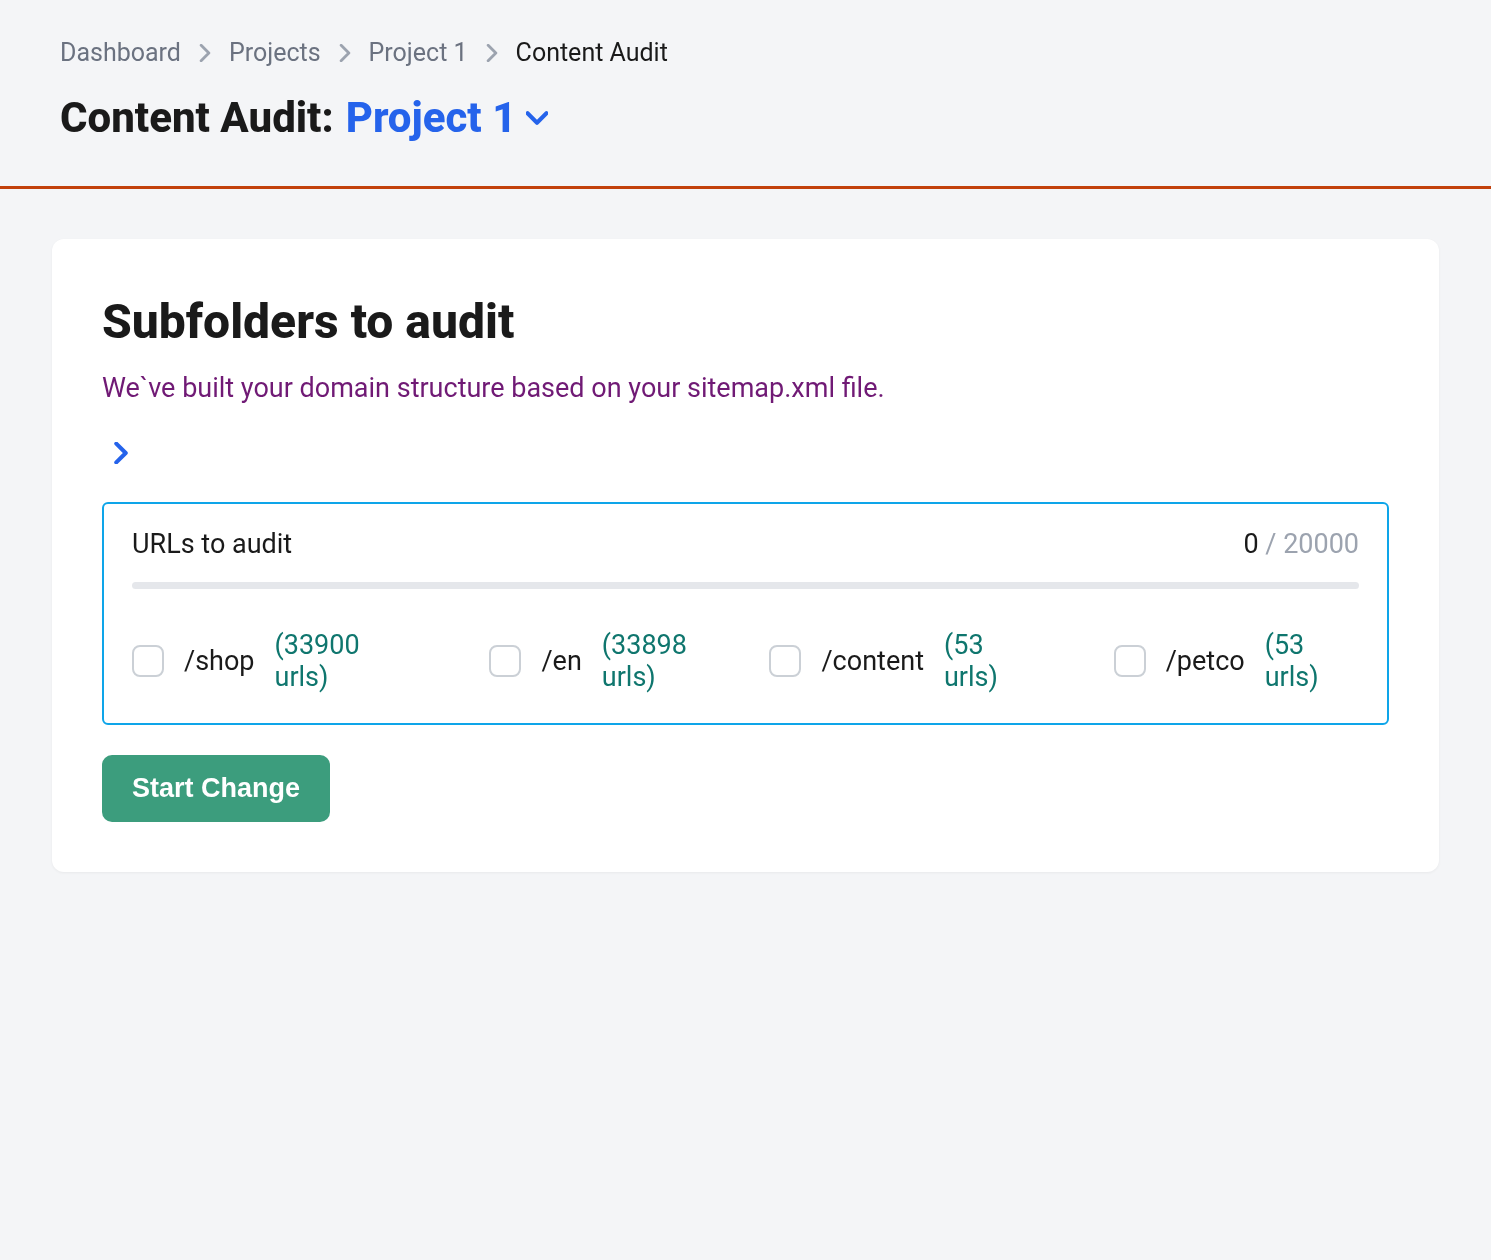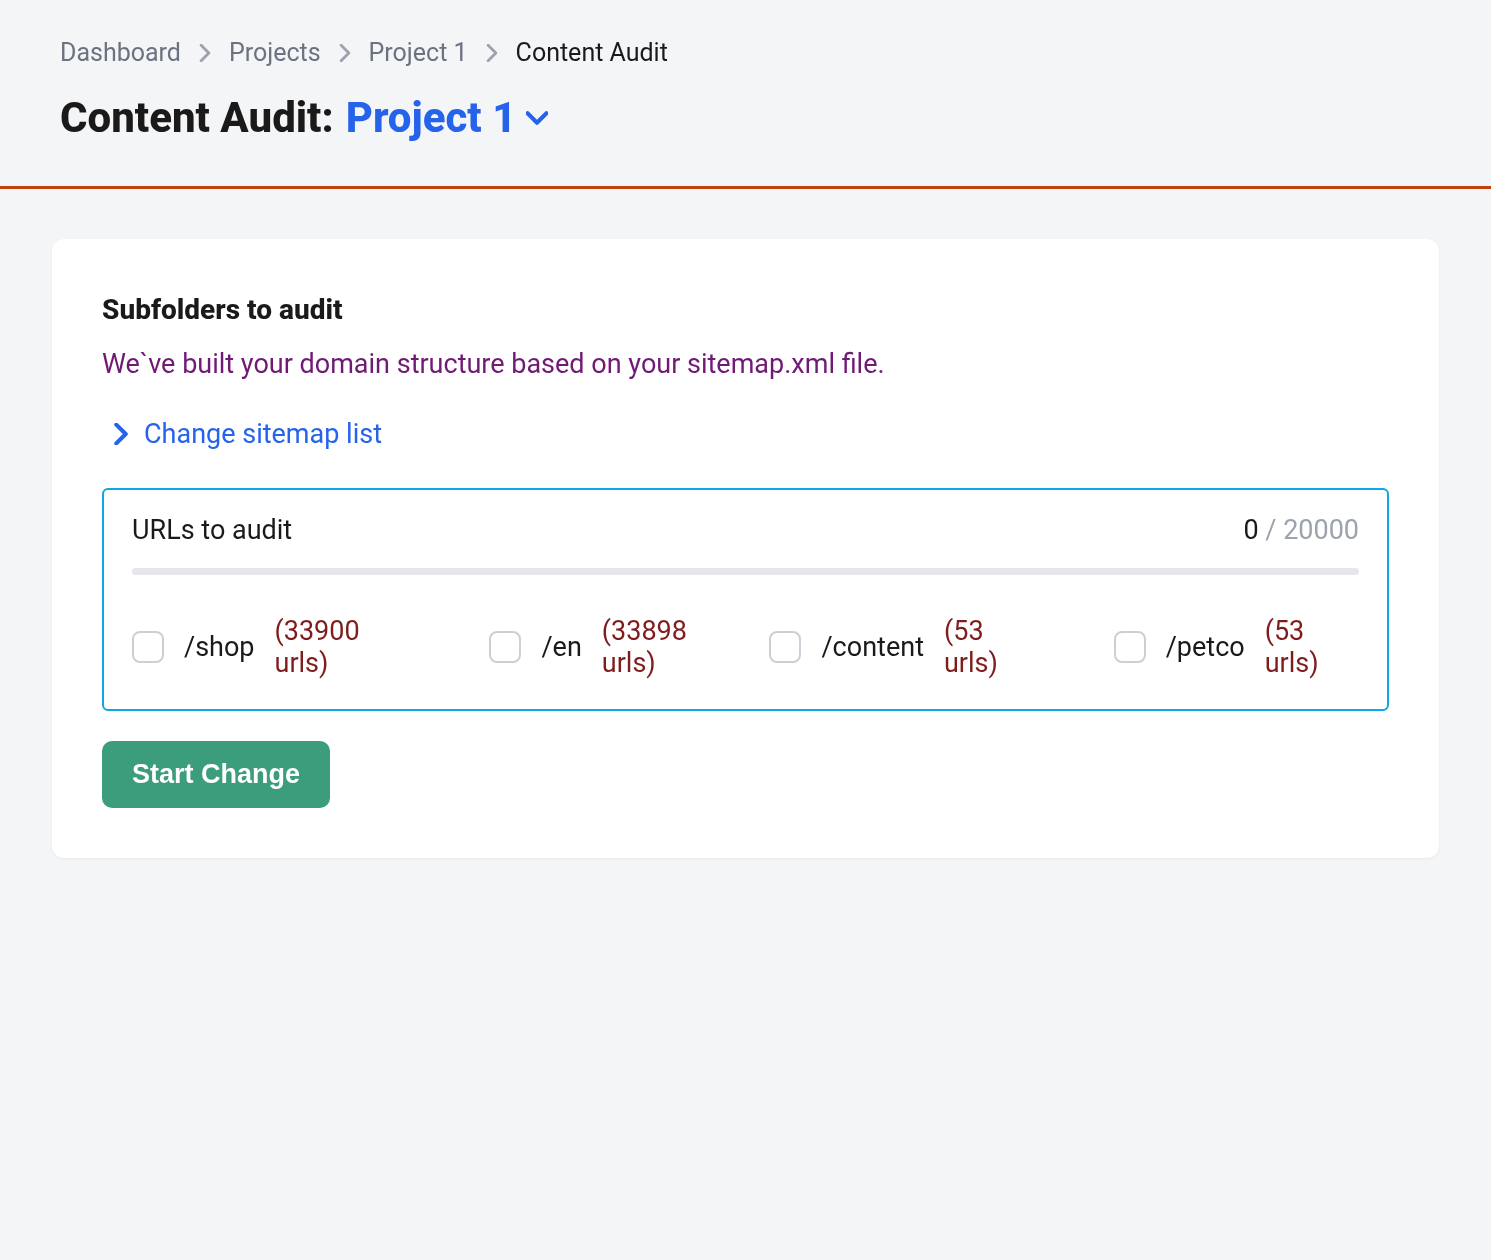--- a/index.html
+++ b/index.html
@@ -67,21 +67,21 @@
     .content-wrap {
       padding: 50px 52px;
     }
     .card {
       background: #fff;
       border-radius: 12px;
       box-shadow: 0 1px 3px rgba(0,0,0,0.05);
       padding: 54px 50px 50px 50px;
     }
     .card-title {
-      font-size: 28px;
+      font-size: 48px;
       font-weight: 800;
       color: #1a1a1a;
       margin-bottom: 22px;
     }
     .card-subtitle {
       font-size: 27px;
       color: #701a75;
       margin-bottom: 38px;
     }
     .change-sitemap {
@@ -146,21 +146,21 @@
       border: 2px solid #cbd0d6;
       border-radius: 8px;
       background: #fff;
       cursor: pointer;
       flex-shrink: 0;
     }
     .folder-path {
       color: #1a1a1a;
     }
     .folder-count {
-      color: #7f1d1d;
+      color: #0f766e;
     }
     .start-btn {
       background: #3c9d7d;
       color: #fff;
       font-size: 27px;
       font-weight: 600;
       border: none;
       border-radius: 10px;
       padding: 18px 30px;
       cursor: pointer;
@@ -205,21 +205,20 @@
 
 <div class="content-wrap">
   <div class="card">
     <h2 class="card-title">Subfolders to audit</h2>
     <p class="card-subtitle">We`ve built your domain structure based on your sitemap.xml file.</p>
 
     <div class="change-sitemap">
       <svg viewBox="0 0 8 14" fill="none">
           <path d="M1 1l6 6-6 6" stroke="#2563eb" stroke-width="2.6" stroke-linecap="round" stroke-linejoin="round"></path>
         </svg>
-      <span>Change sitemap list</span>
     </div>
 
     <div class="highlight-box">
       <div class="urls-row">
         <span class="urls-label">URLs to audit</span>
         <span class="urls-count">
           <span>0</span><span class="max"> / </span><span class="max">20000</span>
         </span>
       </div>
       <div class="progress"></div>

